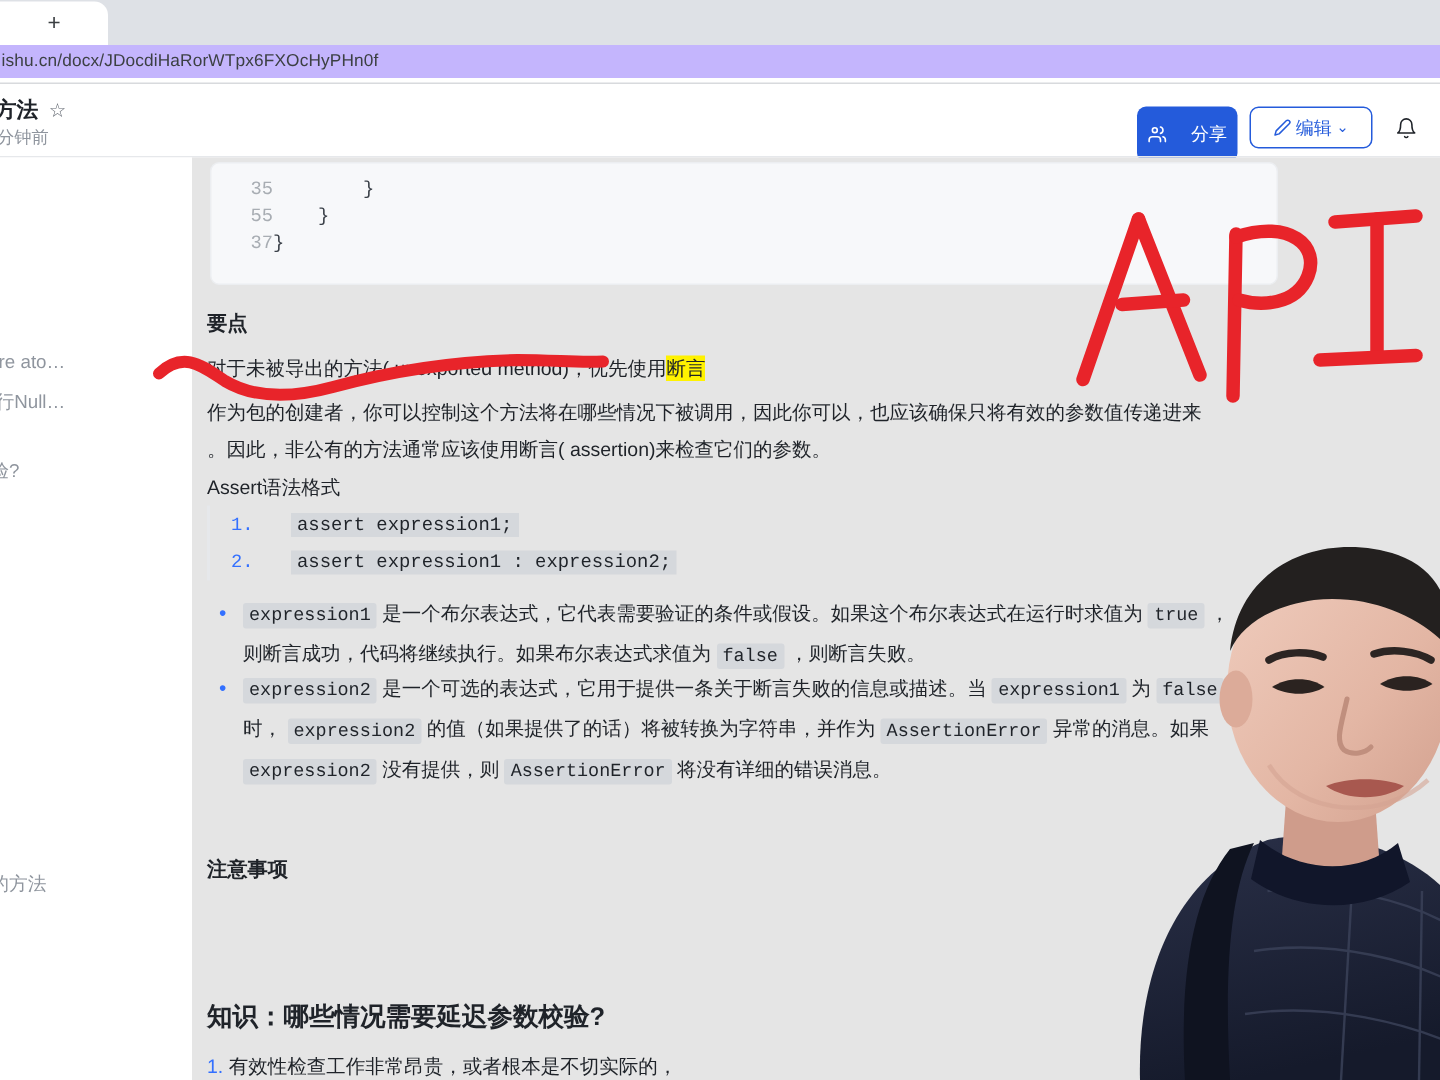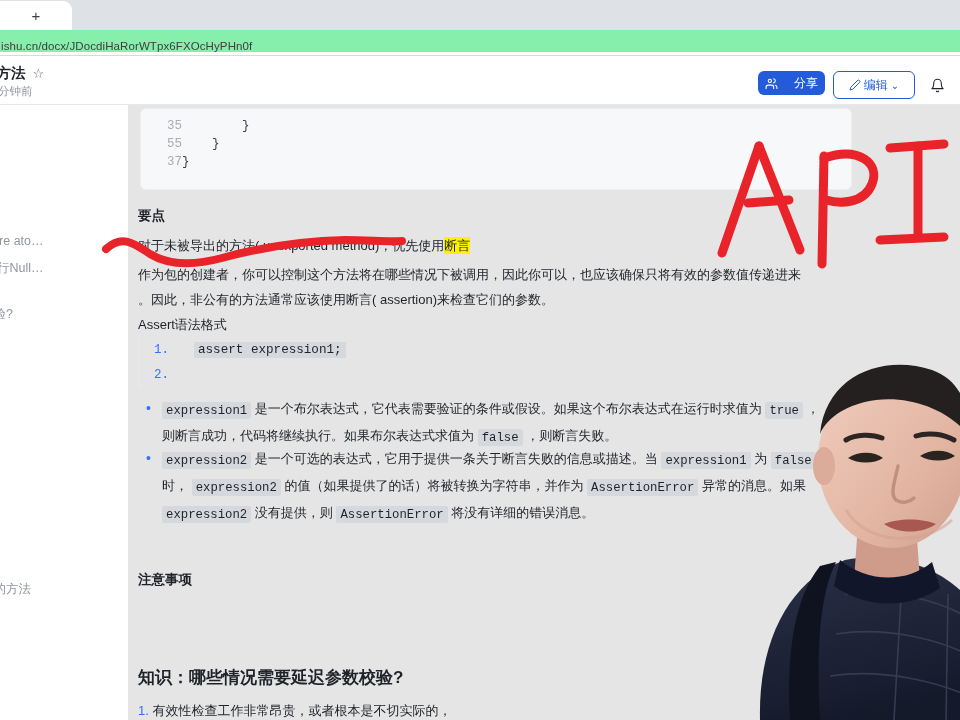--- a/index.html
+++ b/index.html
@@ -25,22 +25,22 @@
     position: absolute; left: 0; top: 1px;
     width: 72px; height: 29px;
     background: #ffffff;
     border-radius: 0 9px 0 0;
     display: flex; align-items: center; justify-content: center;
     font-size: 15px; color: #3c4043; font-weight: 400;
     line-height: 1;
   }
   .urlbar {
     position: absolute; left: 0; top: 30px; width: 960px; height: 22px;
-    background: #86efac;
-    display: flex; align-items: flex-end;
+    background: #c4b5fd;
+    display: flex; align-items: center;
   }
   .urlbar-text {
     padding-left: 1px;
     font-size: 11.5px;
     color: #3c4043;
     letter-spacing: .1px;
     white-space: nowrap;
     font-family: "Liberation Sans", sans-serif;
   }
   .chrome-sep {
@@ -62,21 +62,21 @@
     font-size: 14.5px; color: #1f2329; font-weight: 700;
   }
   .star-icon { color: #646a73; font-size: 13px; line-height: 1; }
   .doc-time {
     position: absolute; left: -18px; top: 28px;
     font-size: 11.5px; color: #8f959e; white-space: nowrap;
   }
 
   .share-btn {
     position: absolute; left: 758px; top: 71px;
-    width: 67px; height: 24px;
+    width: 67px; height: 37px;
     background: #245bdb;
     border-radius: 6px;
     display: flex; align-items: center; justify-content: center; gap: 16px;
     color: #ffffff; font-size: 12px;
     cursor: pointer;
   }
   .edit-btn {
     position: absolute; left: 833px; top: 71px;
     width: 82px; height: 28px;
     background: #ffffff;
@@ -311,20 +311,21 @@
 
     <div class="h3" style="left:10px; top:211px; font-weight:400; font-size:13px; color:#1f2329">Assert语法格式</div>
 
     <div class="numlist">
       <div class="row">
         <span class="num">1.</span>
         <span class="code">assert expression1;</span>
       </div>
       <div class="row">
         <span class="num">2.</span>
+        <span class="code">assert expression1 : expression2;</span>
       </div>
     </div>
 
     <div class="bullet" style="left:10px; top:291px">
       <code class="inl">expression1</code><span> 是一个布尔表达式，它代表需要验证的条件或假设。如果这个布尔表达式在运行时求值为 </span><code class="inl">true</code><span> ，则断言成功，代码将继续执行。如果布尔表达式求值为 </span><code class="inl">false</code><span> ，则断言失败。</span>
     </div>
 
     <div class="bullet" style="left:10px; top:341px">
       <code class="inl">expression2</code><span> 是一个可选的表达式，它用于提供一条关于断言失败的信息或描述。当 </span><code class="inl">expression1</code><span> 为 </span><code class="inl">false</code><span> 时， </span><code class="inl">expression2</code><span> 的值（如果提供了的话）将被转换为字符串，并作为 </span><code class="inl">AssertionError</code><span> 异常的消息。如果 </span><code class="inl">expression2</code><span> 没有提供，则 </span><code class="inl">AssertionError</code><span> 将没有详细的错误消息。</span>
     </div>

